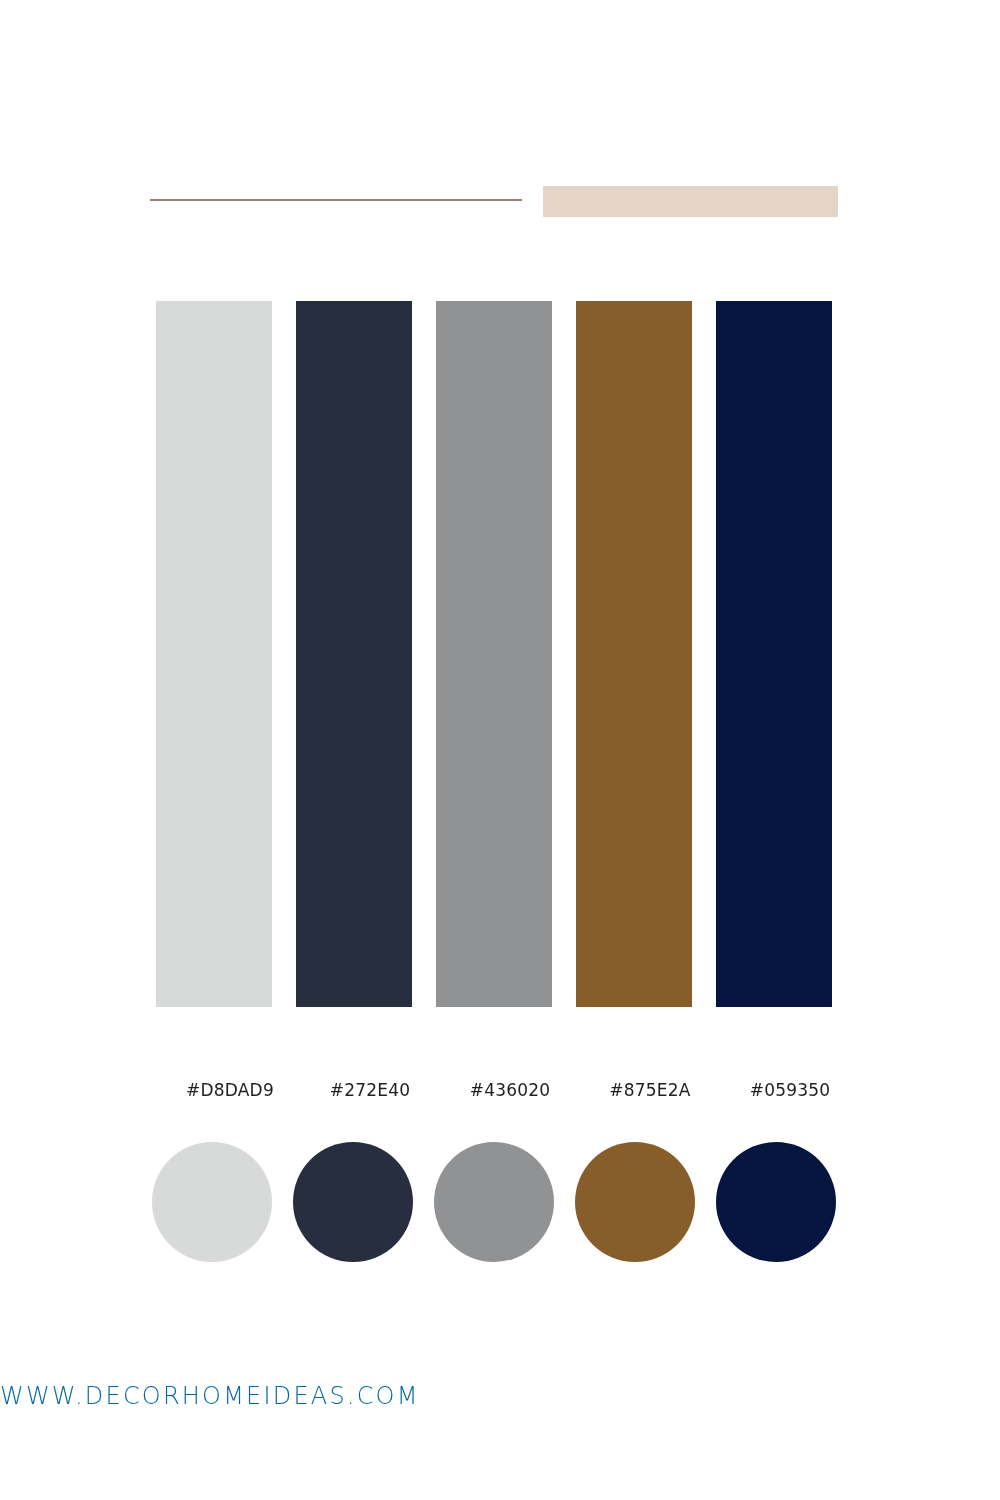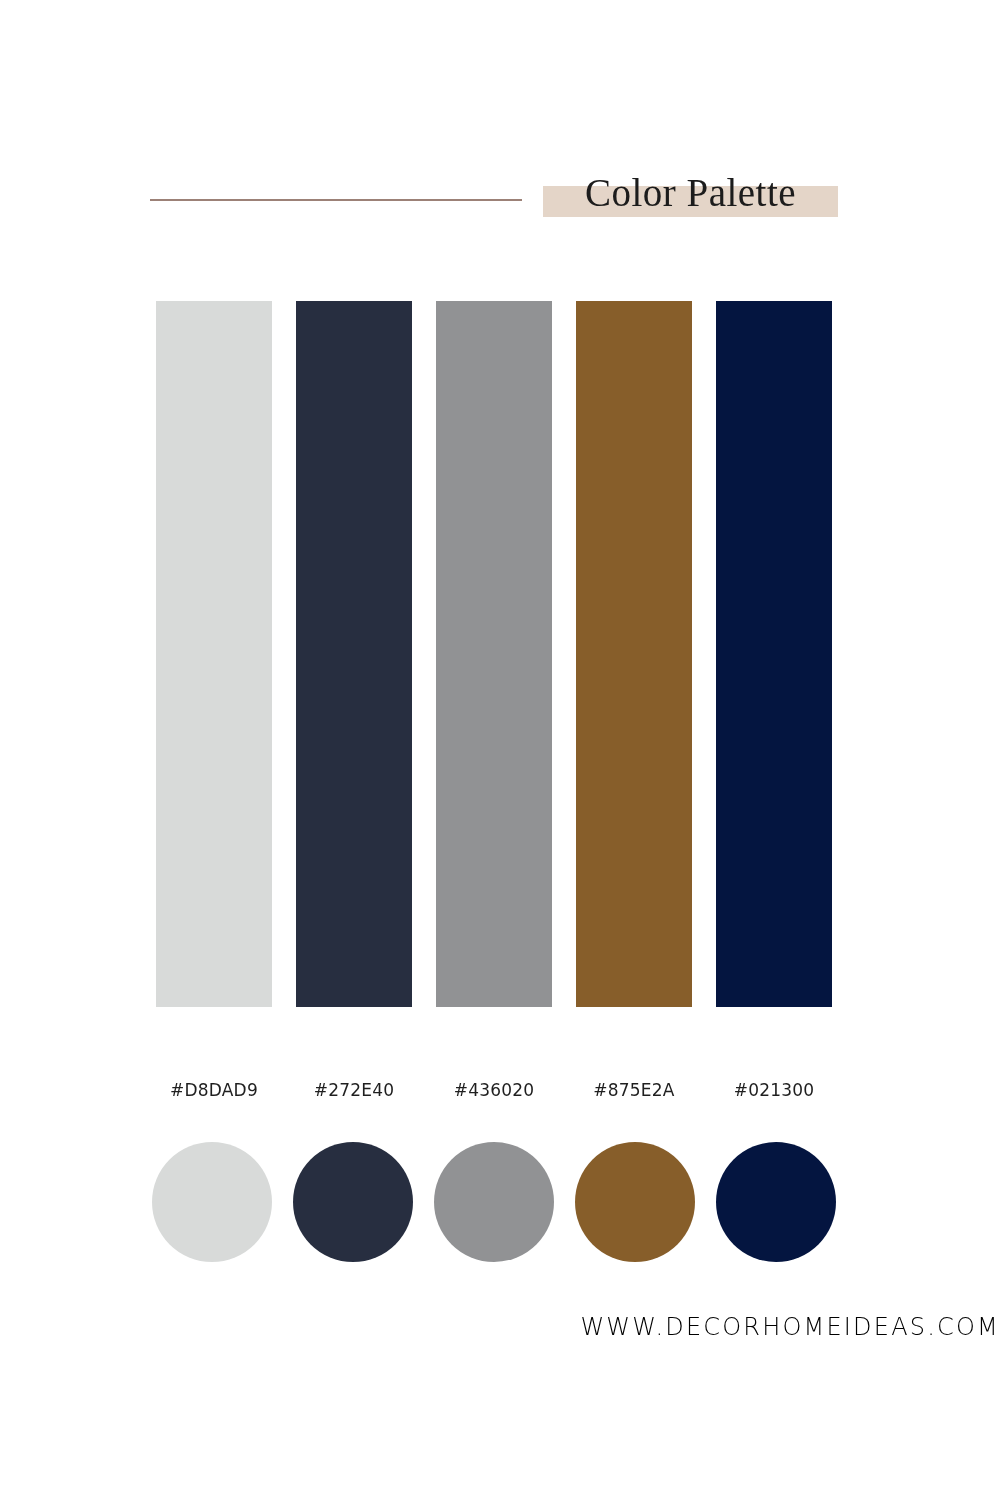--- a/index.html
+++ b/index.html
@@ -64,21 +64,21 @@
     justify-content: space-between;
   }
   .bar {
     width: 116px;
     height: 706px;
   }
 
   
   .hex-row {
     position: absolute;
-    left: 156px;
+    left: 172px;
     top: 1080px;
     width: 676px;
     display: flex;
     justify-content: space-between;
   }
   .hex-cell {
     width: 116px;
     text-align: center;
     font-family: "DejaVu Sans", "Liberation Sans", sans-serif;
     font-size: 17px;
@@ -101,56 +101,55 @@
   .circle {
     width: 120px;
     height: 120px;
     border-radius: 50%;
   }
 
   
   .site-url {
     position: absolute;
     left: 0;
-    top: 1313px;
+    top: 1382px;
     width: 1000px;
-    text-align: right;
+    text-align: left;
     font-family: "DejaVu Sans", "Liberation Sans", sans-serif;
     font-size: 24px;
     font-weight: 300;
     letter-spacing: 2.2px;
-    color: #000000;
+    color: #0369a1;
     white-space: nowrap;
   }
 </style>
 </head>
 <body>
 
 <div class="page" style="background: rgb(255, 255, 255);">
 
   <div class="header-rule" style="background: rgb(156, 129, 119);"></div>
 
   <div class="title-banner" style="background: rgb(228, 213, 200);"></div>
 
-  <div class="title-text" style="color: rgb(28, 28, 28);">Color Palette</div>
 
   <div class="bars">
     <div class="bar" style="background: rgb(216, 218, 217);"></div>
     <div class="bar" style="background: rgb(39, 46, 64);"></div>
     <div class="bar" style="background: rgb(145, 146, 148);"></div>
     <div class="bar" style="background: rgb(135, 94, 42);"></div>
     <div class="bar" style="background: rgb(4, 21, 64);"></div>
   </div>
 
   <div class="hex-row">
     <div class="hex-cell">#D8DAD9</div>
     <div class="hex-cell">#272E40</div>
     <div class="hex-cell">#436020</div>
     <div class="hex-cell">#875E2A</div>
-    <div class="hex-cell">#021300</div>
+    <div class="hex-cell">#059350</div>
   </div>
 
   <div class="circle-row">
     <div class="circle" style="background: rgb(216, 218, 217);"></div>
     <div class="circle" style="background: rgb(39, 46, 64);"></div>
     <div class="circle" style="background: rgb(145, 146, 148);"></div>
     <div class="circle" style="background: rgb(135, 94, 42);"></div>
     <div class="circle" style="background: rgb(4, 21, 64);"></div>
   </div>
 

